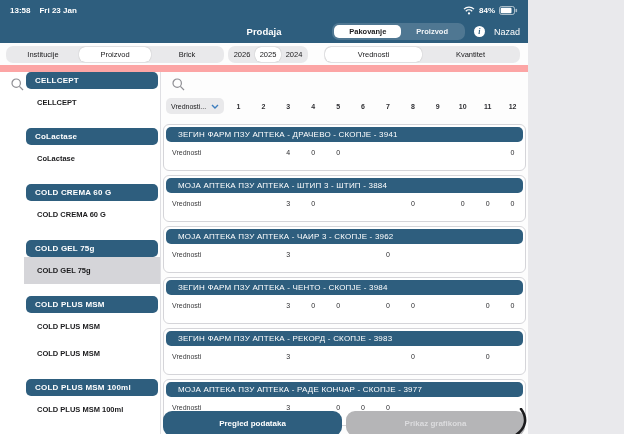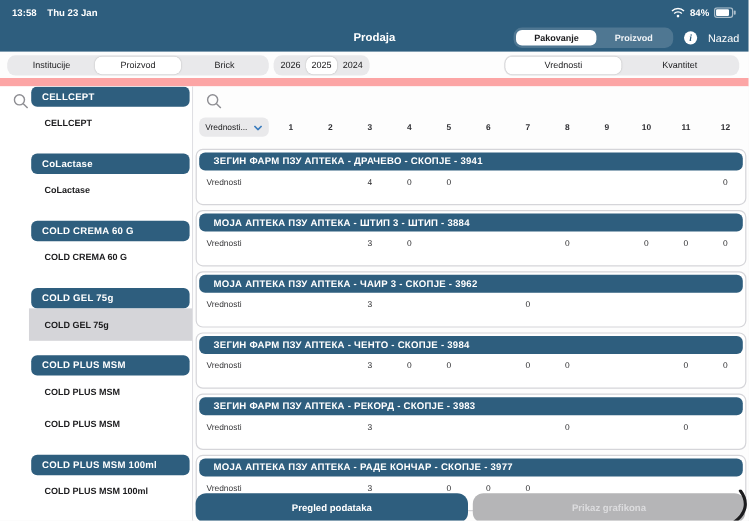--- a/index.html
+++ b/index.html
@@ -1,16 +1,16 @@
 <!DOCTYPE html>
 <html><head>
 <meta charset="utf-8">
 <style>
   html,body{margin:0;padding:0;background:#e9e9ec;}
-  .app{width:624px;height:434px;position:relative;overflow:hidden;background:#fff;
+  .app{width:528px;height:434px;position:relative;overflow:hidden;background:#fff;
        font-family:"Liberation Sans","DejaVu Sans",sans-serif;-webkit-font-smoothing:antialiased;}
   button{font-family:inherit;cursor:pointer;}
 
   
   .statusbar{height:20px;background:#2e5e7e;color:#fff;display:flex;align-items:center;
              padding:0 10px;font-size:8px;font-weight:bold;gap:9px;}
   .sb-right{margin-left:auto;display:flex;align-items:center;gap:4px;}
 
   
   .navbar{height:23px;background:#2e5e7e;display:flex;align-items:center;padding:0 8px;position:relative;}
@@ -57,41 +57,41 @@
   .months-row{position:absolute;top:24px;left:0;right:0;height:20px;display:grid;
               grid-template-columns:62px repeat(12,1fr);align-items:center;padding:0 3px;}
   .dropdown{height:16px;background:#e9e9eb;border-radius:5px;display:flex;align-items:center;
             justify-content:space-between;padding:0 5px;font-size:7px;color:#1b1b1d;
             margin-left:2px;border:none;width:58px;box-sizing:border-box;}
   .month{text-align:center;font-size:7px;font-weight:bold;color:#303034;}
 
   .cards{position:absolute;top:44px;bottom:0;left:0;right:0;overflow:hidden;padding:8px 2px 0;}
   .card{height:47px;margin-bottom:4px;background:#fff;border:1px solid #d5d5d9;border-radius:6px;
         box-sizing:border-box;overflow:hidden;}
-  .card-header{margin:2px;background:#2e5e7e;border-radius:5px;color:#fff;font-weight:bold;
+  .card-header{margin:2px;background:#2e5e7e;border-radius:5px;color:#fff;font-weight:normal;
                font-size:8px;padding:3px 0 3px 12px;white-space:nowrap;letter-spacing:.2px;}
   .card-row{display:grid;grid-template-columns:62px repeat(12,1fr);align-items:center;height:16px;}
   .row-label{font-size:7px;color:#3a3a3c;padding-left:8px;}
   .val{text-align:center;font-size:7px;color:#2b2b2e;}
 
   
   .footer{position:absolute;left:2px;right:3px;bottom:5px;height:25px;display:flex;gap:4px;z-index:2;}
   .btn{flex:1;border:none;border-radius:9px;font-size:8px;font-weight:bold;}
   .btn.primary{background:#2e5e7e;color:#fff;}
   .btn.secondary{background:#b5b5b7;color:#dcdcde;}
   .curl{position:absolute;right:0;bottom:2px;z-index:3;}
 </style>
 </head>
 <body>
 
 <div class="app">
 
   <div class="statusbar">
     <span>13:58</span>
-    <span>Thu 23 Jan</span>
+    <span>Fri 23 Jan</span>
     <span class="sb-right">
       <svg class="wifi" width="12" height="9" viewBox="0 0 12 9">
         <path d="M1 3.2 A7 7 0 0 1 11 3.2" fill="none" stroke="#fff" stroke-width="1.2"></path>
         <path d="M2.8 5.2 A4.6 4.6 0 0 1 9.2 5.2" fill="none" stroke="#fff" stroke-width="1.2"></path>
         <circle cx="6" cy="7.4" r="1.1" fill="#fff"></circle>
       </svg>
       <span>84%</span>
       <svg width="19" height="9" viewBox="0 0 19 9">
         <rect x="0.5" y="0.5" width="15" height="8" rx="2" fill="none" stroke="rgba(255,255,255,.6)"></rect>
         <rect x="1.7" y="1.7" width="10.8" height="5.6" rx="1" fill="#fff"></rect>

